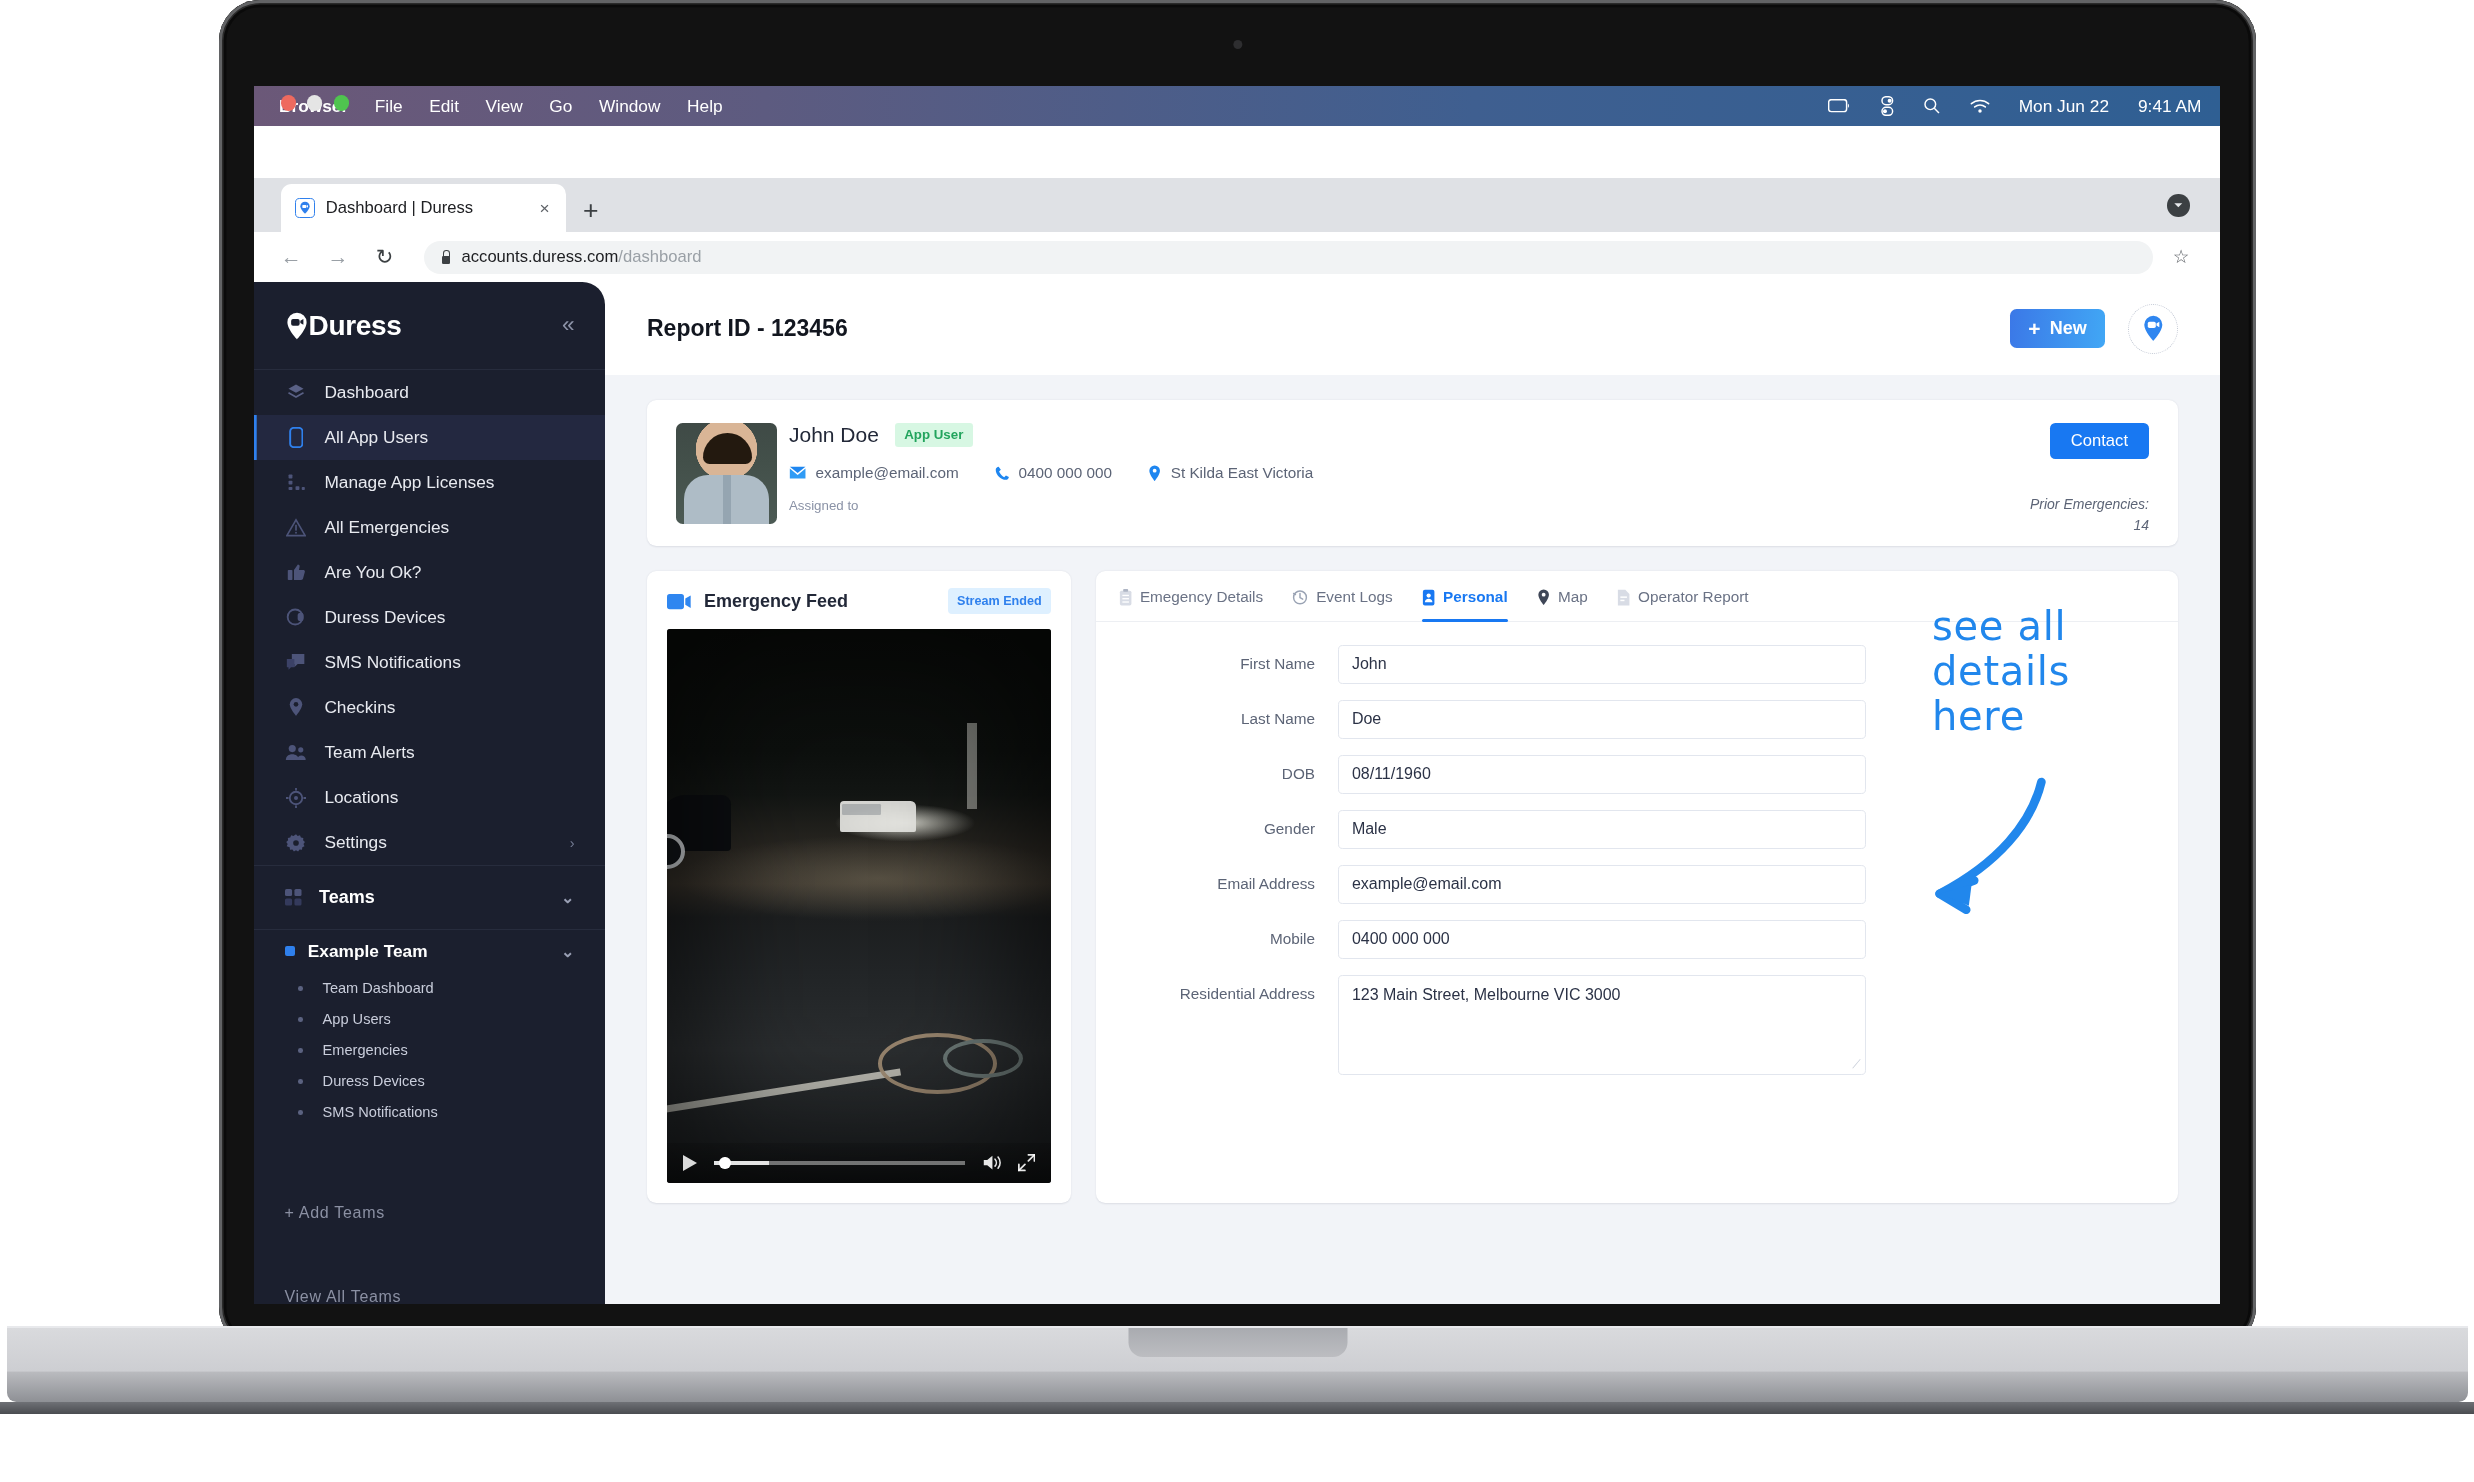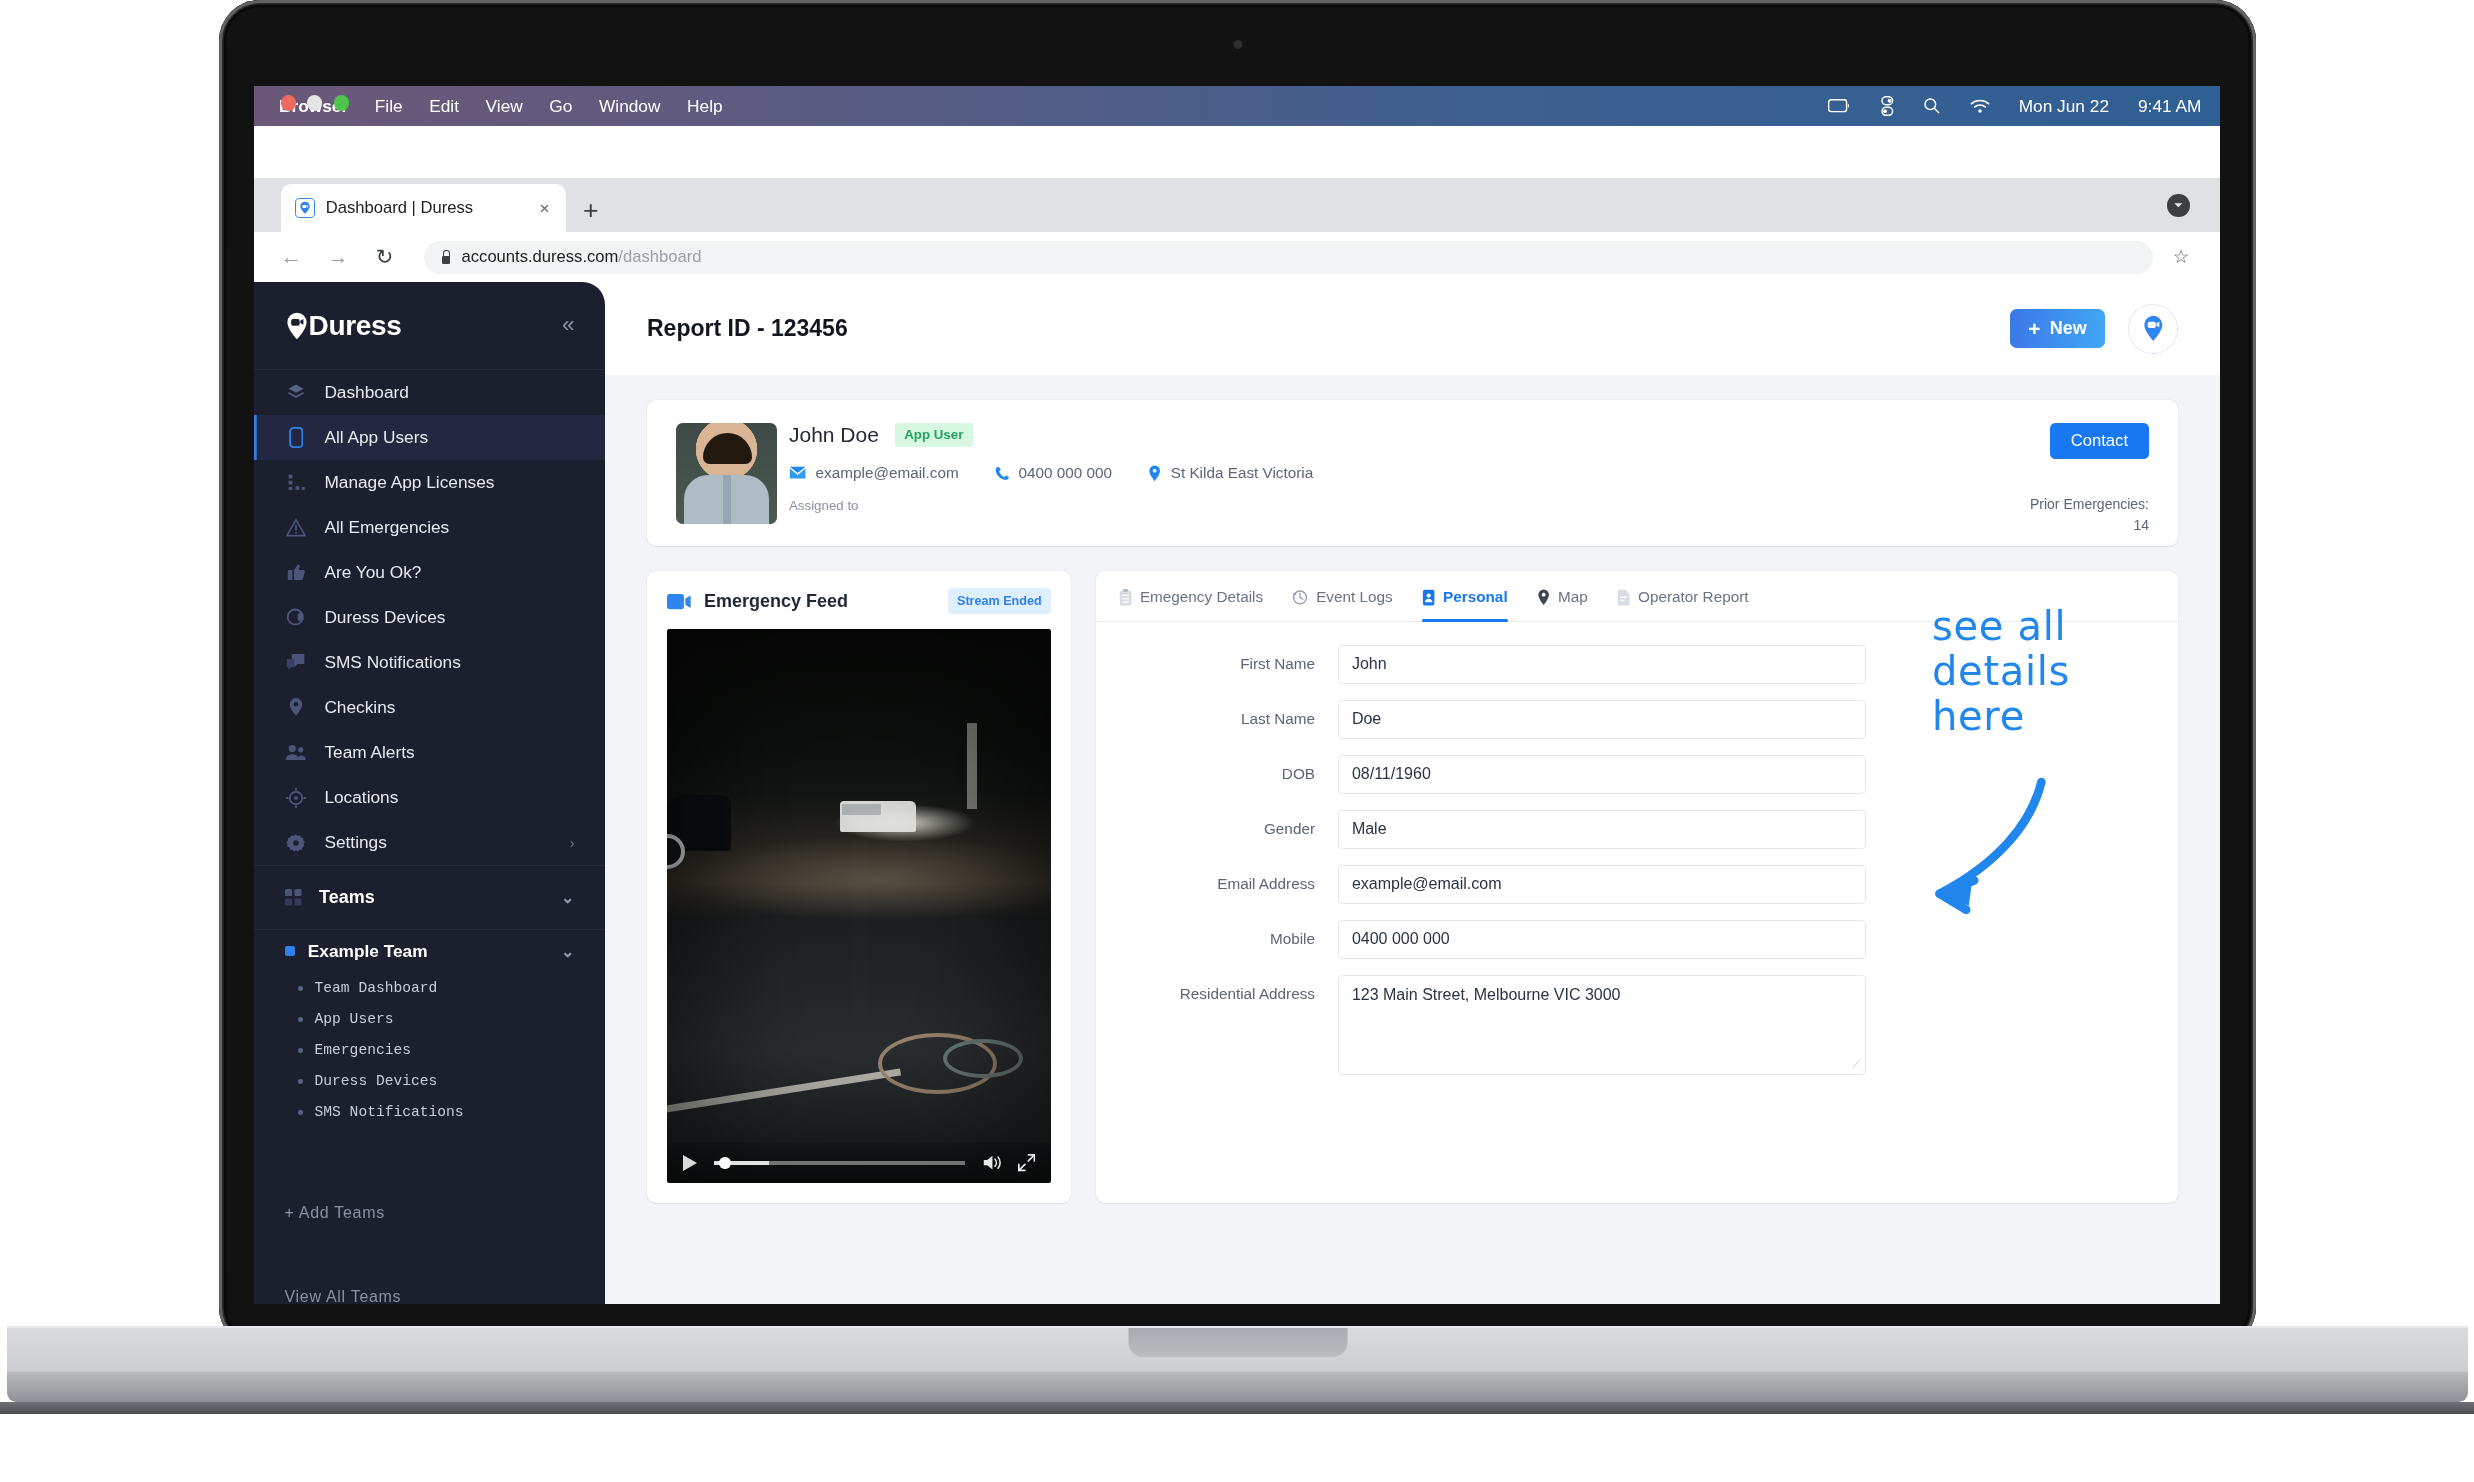--- a/index.html
+++ b/index.html
@@ -167,23 +167,23 @@
     border-top: 0.7px solid #272c3d; border-bottom: 0.7px solid #272c3d;
   }
   .sb-section .chev { margin-left:auto; color:#9aa0b5; font-size:16px; }
   .team-head {
     display:flex; align-items:center; gap: 13.3px;
     height: 46px; padding: 0 30.5px; font-size: 17.3px; font-weight: 600;
   }
   .team-dot { width: 10px; height: 10px; border-radius: 2px; background: #2f80ed; flex:none; }
   .team-head .chev { margin-left:auto; color:#9aa0b5; font-size:16px; }
   .team-sub {
-    display:flex; align-items:center; gap:12px;
+    display:flex; align-items:center; gap:20px;
     height: 33px; padding: 0 30.5px 0 44px;
-    font-size: 14.6px; color: #c9cddb; font-family: Liberation Mono, monospace;
+    font-size: 14.6px; color: #c9cddb;
   }
   .team-sub .bullet { width:4.6px; height:4.6px; border-radius:50%; background:#5b6versa; background:#5b6280; flex:none; }
   .sb-link { padding: 0 30.5px; font-size: 16px; color: #8b90a3; letter-spacing:0.7px;margin-top:43px; }
   .sb-spacer { flex: 1; }
 
   
   .main { flex: 1; background: #f2f4f8; display: flex; flex-direction: column; min-width:0; }
   .topbar {
     height: 93px; background: #fff;
     display: flex; align-items: center; padding: 0 42px;
@@ -236,21 +236,21 @@
   .team-avatar {
     width:25px;height:25px;border-radius:50%;background:#dff7e8;color:#2fb673;
     font-size:10.6px;font-weight:700;display:flex;align-items:center;justify-content:center;
   }
   .assigned-name { font-size:16px; color:#333b4e; font-weight:600; }
   .prof-right { position:absolute; right: 29px; top: 22.6px; text-align:right; }
   .btn-contact {
     background:#1878f2; color:#fff; border:none; border-radius:5.3px;
     font-size:16.6px; height:36px; padding: 0 21px; cursor:pointer;
   }
-  .prior { margin-top: 35px; font-size: 14px; color:#5c6476; line-height:1.5; }
+  .prior { margin-top: 35px; font-size: 14px; color:#5c6476; line-height:1.5;font-style:italic; }
 
   
   .panels { display:flex; gap: 25px; margin-top: 25px; }
   .panel-feed { width: 424px; flex:none; }
   .panel-tabs { flex: 1; min-width:0; position: relative; }
 
   .feed-head { display:flex; align-items:center; padding: 17.3px 20px 14.6px 20px; }
   .feed-title { font-size:18px; font-weight:bold; color:#222838; margin-left:12px; }
   .chip-stream {
     margin-left:auto; background:#def0ff; color:#2f80ed;

